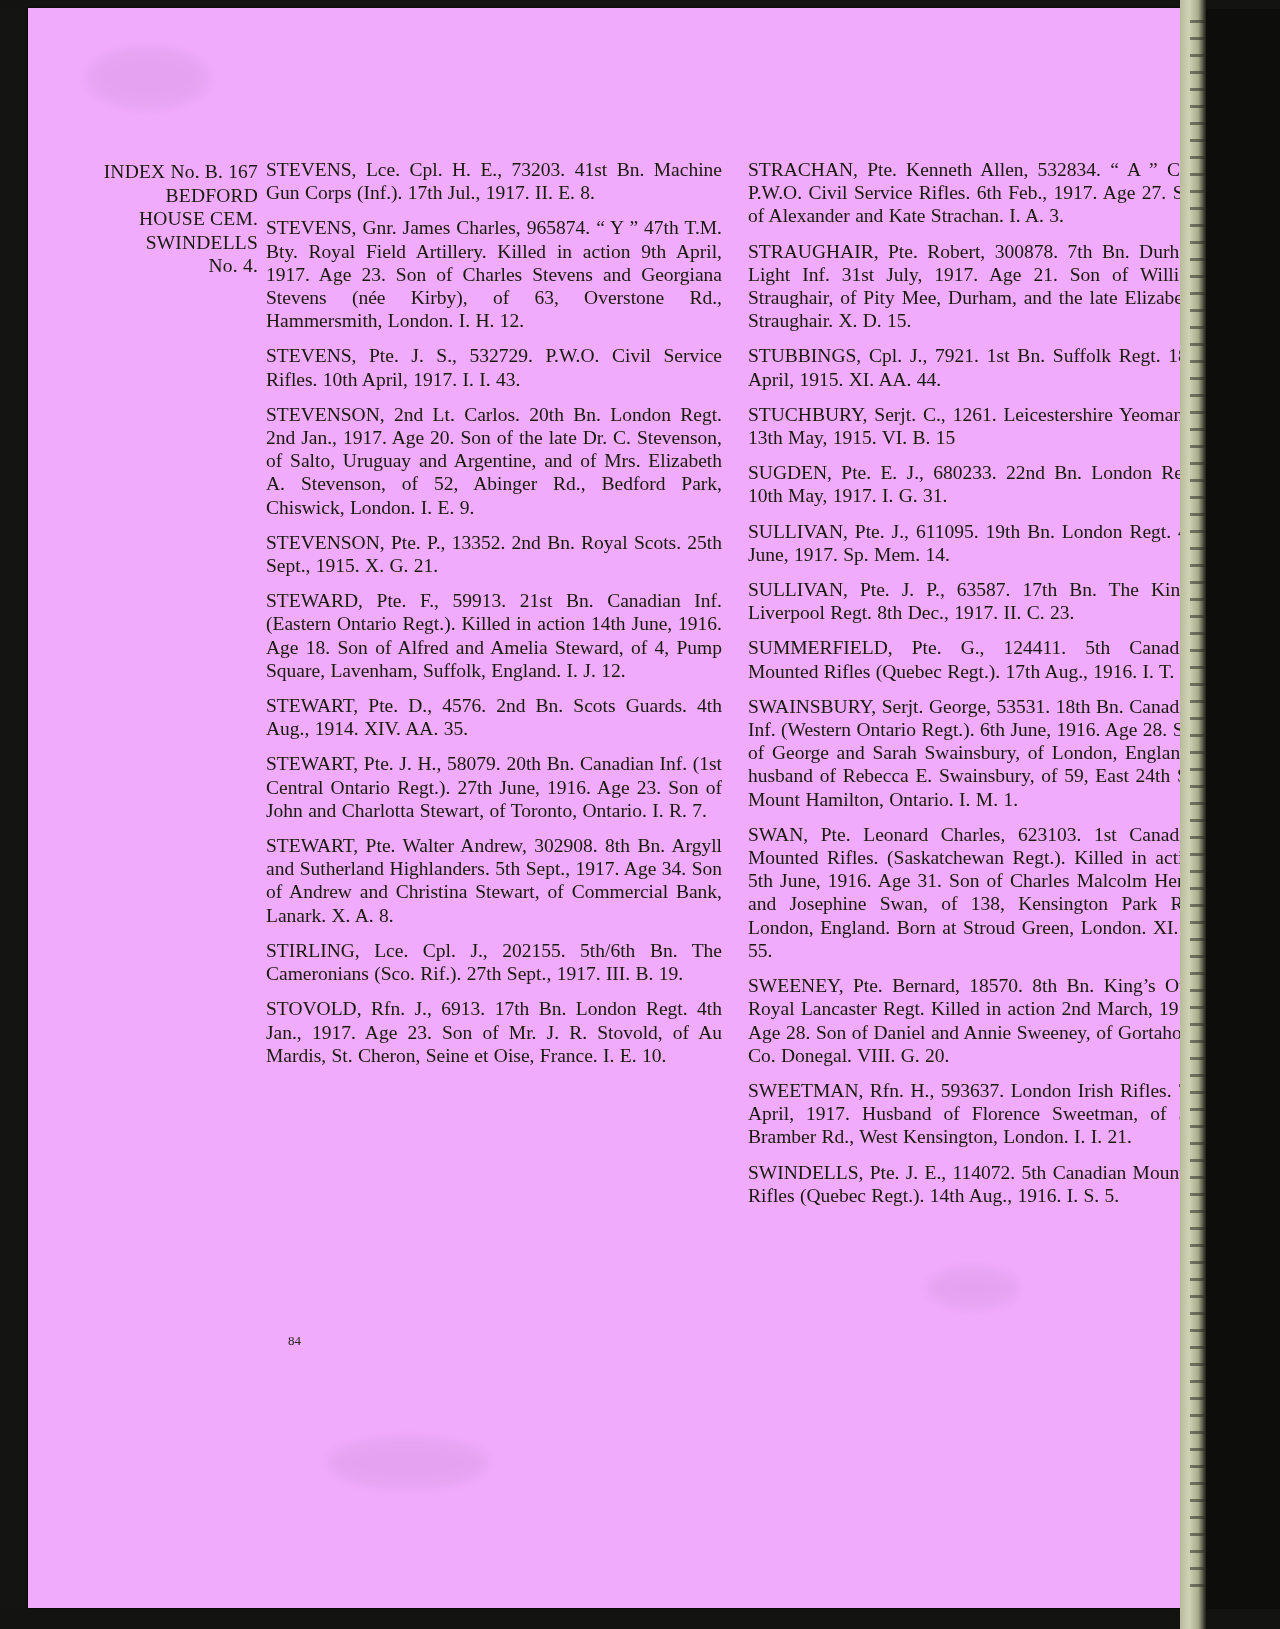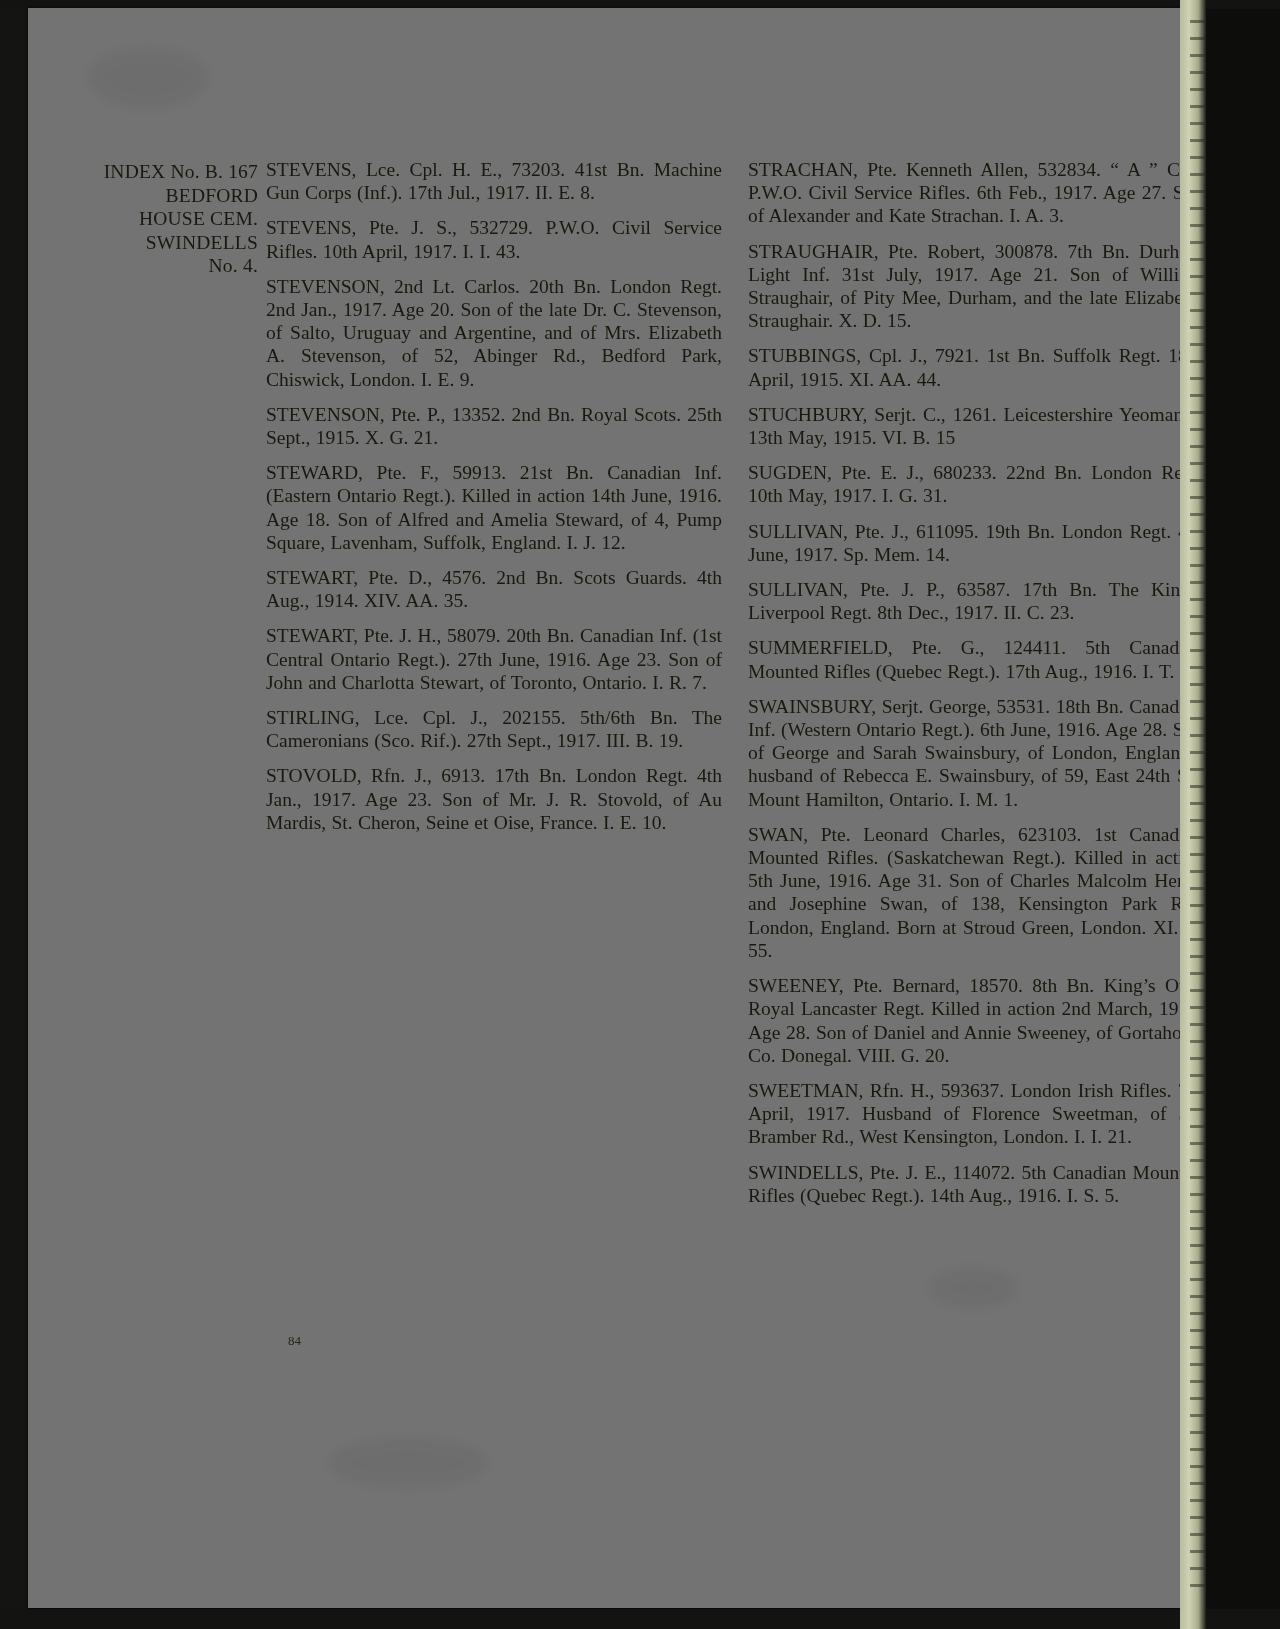--- a/index.html
+++ b/index.html
@@ -15,21 +15,21 @@
     overflow: hidden;
     font-family: "Liberation Serif", serif;
   }
   
   #leaf {
     position: absolute;
     left: 28px;
     top: 8px;
     width: 1172px;
     height: 1600px;
-    background: #737373;
+    background: #f0abfc;
     box-shadow: 0 0 2px #000;
   }
   
   #foreedge {
     position: absolute;
     left: 1180px;
     top: 0px;
     width: 26px;
     height: 1629px;
     background: linear-gradient(to right, #b9bb9c 0%, #cfd2b4 35%, #a9ac8c 70%, #1d1d18 100%);
@@ -139,26 +139,28 @@
       <div class="marginal">
         <div>INDEX No. B. 167</div>
         <div>BEDFORD</div>
         <div>HOUSE CEM.</div>
         <div>SWINDELLS</div>
         <div>No. 4.</div>
       </div>
 
       <div class="col col-left">
         <p class="entry">STEVENS, Lce. Cpl. H. E., 73203. 41st Bn. Machine Gun Corps (Inf.). 17th Jul., 1917. II. E. 8.</p>
+        <p class="entry">STEVENS, Gnr. James Charles, 965874. “ Y ” 47th T.M. Bty. Royal Field Artillery. Killed in action 9th April, 1917. Age 23. Son of Charles Stevens and Georgiana Stevens (née Kirby), of 63, Overstone Rd., Hammersmith, London. I. H. 12.</p>
         <p class="entry">STEVENS, Pte. J. S., 532729. P.W.O. Civil Service Rifles. 10th April, 1917. I. I. 43.</p>
         <p class="entry">STEVENSON, 2nd Lt. Carlos. 20th Bn. London Regt. 2nd Jan., 1917. Age 20. Son of the late Dr. C. Stevenson, of Salto, Uruguay and Argentine, and of Mrs. Elizabeth A. Stevenson, of 52, Abinger Rd., Bedford Park, Chiswick, London. I. E. 9.</p>
         <p class="entry">STEVENSON, Pte. P., 13352. 2nd Bn. Royal Scots. 25th Sept., 1915. X. G. 21.</p>
         <p class="entry">STEWARD, Pte. F., 59913. 21st Bn. Canadian Inf. (Eastern Ontario Regt.). Killed in action 14th June, 1916. Age 18. Son of Alfred and Amelia Steward, of 4, Pump Square, Lavenham, Suffolk, England. I. J. 12.</p>
         <p class="entry">STEWART, Pte. D., 4576. 2nd Bn. Scots Guards. 4th Aug., 1914. XIV. AA. 35.</p>
         <p class="entry">STEWART, Pte. J. H., 58079. 20th Bn. Canadian Inf. (1st Central Ontario Regt.). 27th June, 1916. Age 23. Son of John and Charlotta Stewart, of Toronto, Ontario. I. R. 7.</p>
+        <p class="entry">STEWART, Pte. Walter Andrew, 302908. 8th Bn. Argyll and Sutherland Highlanders. 5th Sept., 1917. Age 34. Son of Andrew and Christina Stewart, of Commercial Bank, Lanark. X. A. 8.</p>
         <p class="entry">STIRLING, Lce. Cpl. J., 202155. 5th/6th Bn. The Cameronians (Sco. Rif.). 27th Sept., 1917. III. B. 19.</p>
         <p class="entry">STOVOLD, Rfn. J., 6913. 17th Bn. London Regt. 4th Jan., 1917. Age 23. Son of Mr. J. R. Stovold, of Au Mardis, St. Cheron, Seine et Oise, France. I. E. 10.</p>
       </div>
 
       <div class="col col-right">
         <p class="entry">STRACHAN, Pte. Kenneth Allen, 532834. “ A ” Coy. P.W.O. Civil Service Rifles. 6th Feb., 1917. Age 27. Son of Alexander and Kate Strachan. I. A. 3.</p>
         <p class="entry">STRAUGHAIR, Pte. Robert, 300878. 7th Bn. Durham Light Inf. 31st July, 1917. Age 21. Son of William Straughair, of Pity Mee, Durham, and the late Elizabeth, Straughair. X. D. 15.</p>
         <p class="entry">STUBBINGS, Cpl. J., 7921. 1st Bn. Suffolk Regt. 18th April, 1915. XI. AA. 44.</p>
         <p class="entry">STUCHBURY, Serjt. C., 1261. Leicestershire Yeomanry. 13th May, 1915. VI. B. 15</p>
         <p class="entry">SUGDEN, Pte. E. J., 680233. 22nd Bn. London Regt. 10th May, 1917. I. G. 31.</p>

